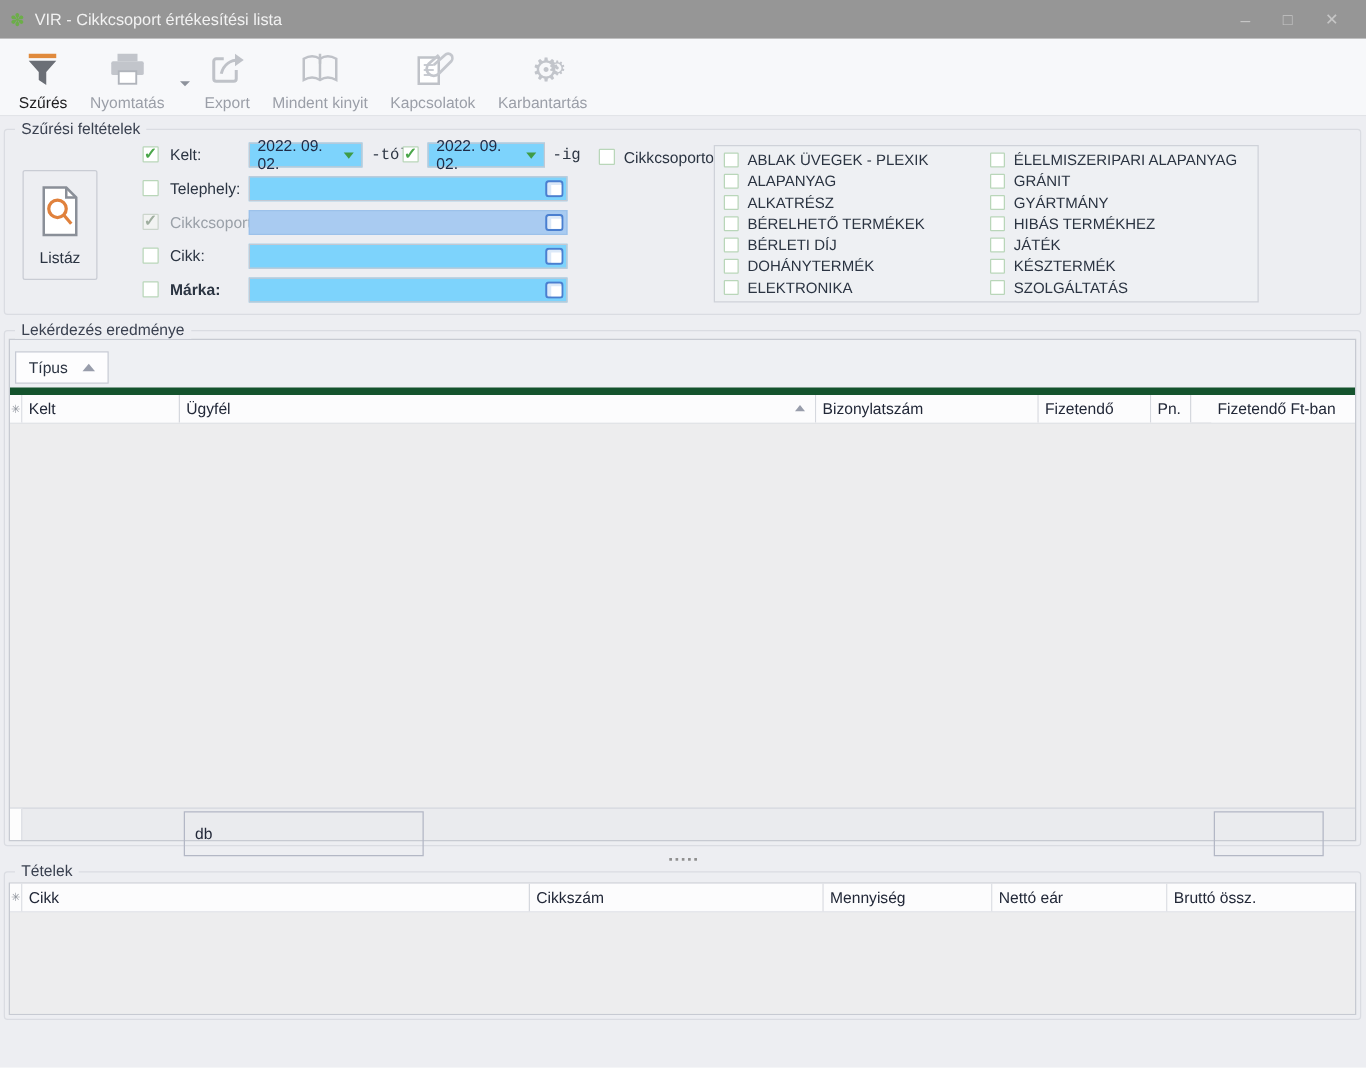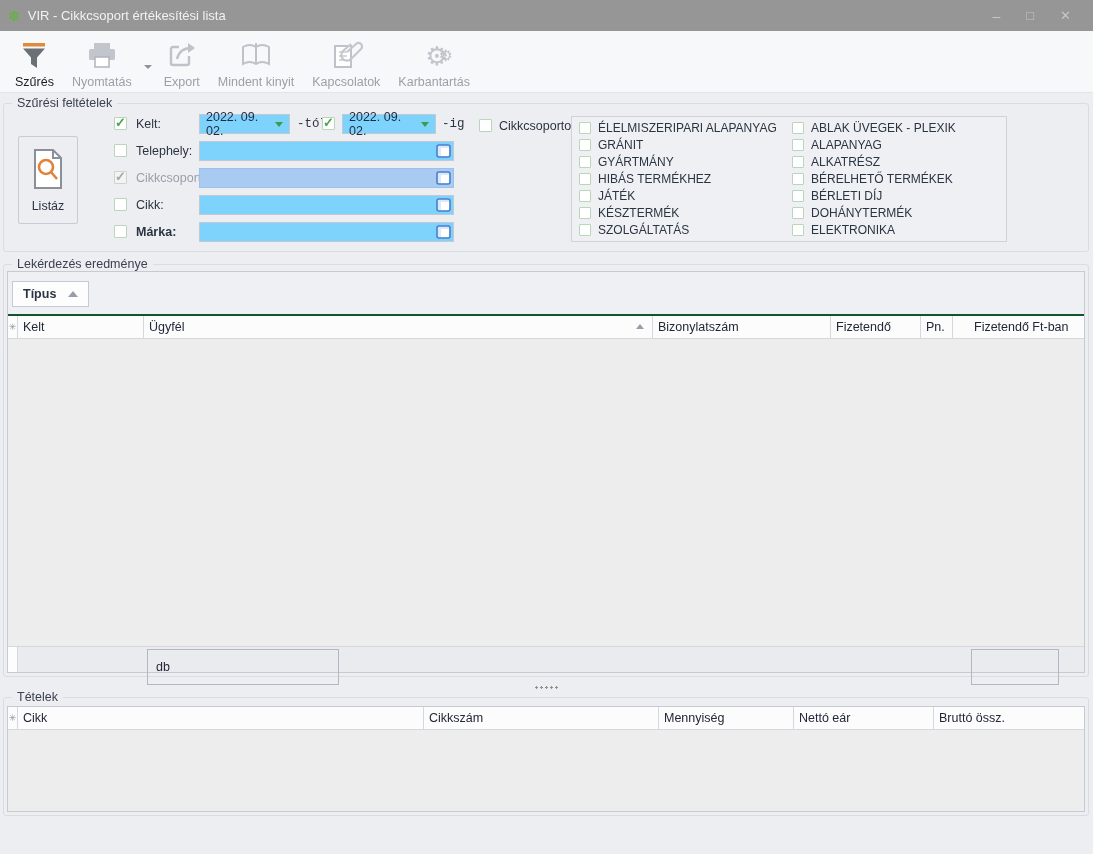--- a/index.html
+++ b/index.html
@@ -57,21 +57,21 @@
 
   .optionbox { position:absolute; border:1px solid #cfd2d9; background:#eef0f3; display:flex; padding:3px 4px; }
   .optcol { width:218px; display:flex; flex-direction:column; }
   .optrow { position:relative; height:17px; display:flex; align-items:center; cursor:pointer; }
   .optrow .cb { position:relative; flex:none; width:12px; height:12px; margin:0 7px 0 3px; }
   .optrow .olabel { font-size:12px; color:#2b3442; white-space:nowrap; }
 
   
   .g-results { margin-top:12px; height:413px; display:flex; }
   .grid { flex:1; margin:6px 3px 3px 3px; border:1px solid #c7cad2; background:#ededee; display:flex; flex-direction:column; min-height:0; }
-  .groupby { height:44px; background:#eef0f3; border-bottom:2px solid #14532d; position:relative; flex:none;font-weight:bold; }
+  .groupby { height:44px; background:#eef0f3; border-bottom:6px solid #14532d; position:relative; flex:none; }
   .chip { position:absolute; left:4px; top:9px; height:26px; background:#fdfdfe; border:1px solid #c6cad4; display:flex; align-items:center; padding:0 10px; gap:12px; cursor:pointer; }
   .chip .clabel { font-size:12.5px; color:#2b3442; }
   .tri-up { width:0; height:0; border-left:5px solid transparent; border-right:5px solid transparent; border-bottom:6px solid #989dab; }
 
   .hrow { height:23px; display:flex; flex:none; border-bottom:1px solid #d5d8de; background:#fcfcfd; }
   .hcell { border-right:1px solid #d5d8de; display:flex; align-items:center; padding-left:5px; font-size:12.5px; color:#222838; white-space:nowrap; overflow:hidden; position:relative; cursor:pointer; background:#fcfcfd; }
   .hcell.star { width:10px; padding:0; justify-content:center; color:#8d929b; font-size:9px; cursor:default; }
   .hcell .sort-asc { position:absolute; right:8px; top:8px; width:0; height:0; border-left:4px solid transparent; border-right:4px solid transparent; border-bottom:5px solid #989dab; }
   .gbody { flex:1; background:#ededee; }
 
@@ -252,20 +252,50 @@
             </svg>
         </span>
       </div>
 
       <span class="cb" style="left:475px; top:15px;"></span>
       <span class="flabel" style="left:495px; top:15px;">Cikkcsoportok:</span>
       <div class="optionbox" style="left:567px; top:12px; width:436px; height:126px;">
         <div class="optcol">
           <div class="optrow">
               <span class="cb"></span>
+              <span class="olabel">ABLAK ÜVEGEK - PLEXIK</span>
+            </div>
+          <div class="optrow">
+              <span class="cb"></span>
+              <span class="olabel">ALAPANYAG</span>
+            </div>
+          <div class="optrow">
+              <span class="cb"></span>
+              <span class="olabel">ALKATRÉSZ</span>
+            </div>
+          <div class="optrow">
+              <span class="cb"></span>
+              <span class="olabel">BÉRELHETŐ TERMÉKEK</span>
+            </div>
+          <div class="optrow">
+              <span class="cb"></span>
+              <span class="olabel">BÉRLETI DÍJ</span>
+            </div>
+          <div class="optrow">
+              <span class="cb"></span>
+              <span class="olabel">DOHÁNYTERMÉK</span>
+            </div>
+          <div class="optrow">
+              <span class="cb"></span>
+              <span class="olabel">ELEKTRONIKA</span>
+            </div>
+        </div>
+        <div class="optcol">
+          <div class="optrow">
+              <span class="cb"></span>
               <span class="olabel">ÉLELMISZERIPARI ALAPANYAG</span>
             </div>
           <div class="optrow">
               <span class="cb"></span>
               <span class="olabel">GRÁNIT</span>
             </div>
           <div class="optrow">
               <span class="cb"></span>
               <span class="olabel">GYÁRTMÁNY</span>
             </div>
@@ -277,50 +307,20 @@
               <span class="cb"></span>
               <span class="olabel">JÁTÉK</span>
             </div>
           <div class="optrow">
               <span class="cb"></span>
               <span class="olabel">KÉSZTERMÉK</span>
             </div>
           <div class="optrow">
               <span class="cb"></span>
               <span class="olabel">SZOLGÁLTATÁS</span>
-            </div>
-        </div>
-        <div class="optcol">
-          <div class="optrow">
-              <span class="cb"></span>
-              <span class="olabel">ABLAK ÜVEGEK - PLEXIK</span>
-            </div>
-          <div class="optrow">
-              <span class="cb"></span>
-              <span class="olabel">ALAPANYAG</span>
-            </div>
-          <div class="optrow">
-              <span class="cb"></span>
-              <span class="olabel">ALKATRÉSZ</span>
-            </div>
-          <div class="optrow">
-              <span class="cb"></span>
-              <span class="olabel">BÉRELHETŐ TERMÉKEK</span>
-            </div>
-          <div class="optrow">
-              <span class="cb"></span>
-              <span class="olabel">BÉRLETI DÍJ</span>
-            </div>
-          <div class="optrow">
-              <span class="cb"></span>
-              <span class="olabel">DOHÁNYTERMÉK</span>
-            </div>
-          <div class="optrow">
-              <span class="cb"></span>
-              <span class="olabel">ELEKTRONIKA</span>
             </div>
         </div>
       </div>
     </div>
 
     <div class="group g-results">
       <span class="legend">Lekérdezés eredménye</span>
       <div class="grid">
         <div class="groupby">
           <div class="chip">

